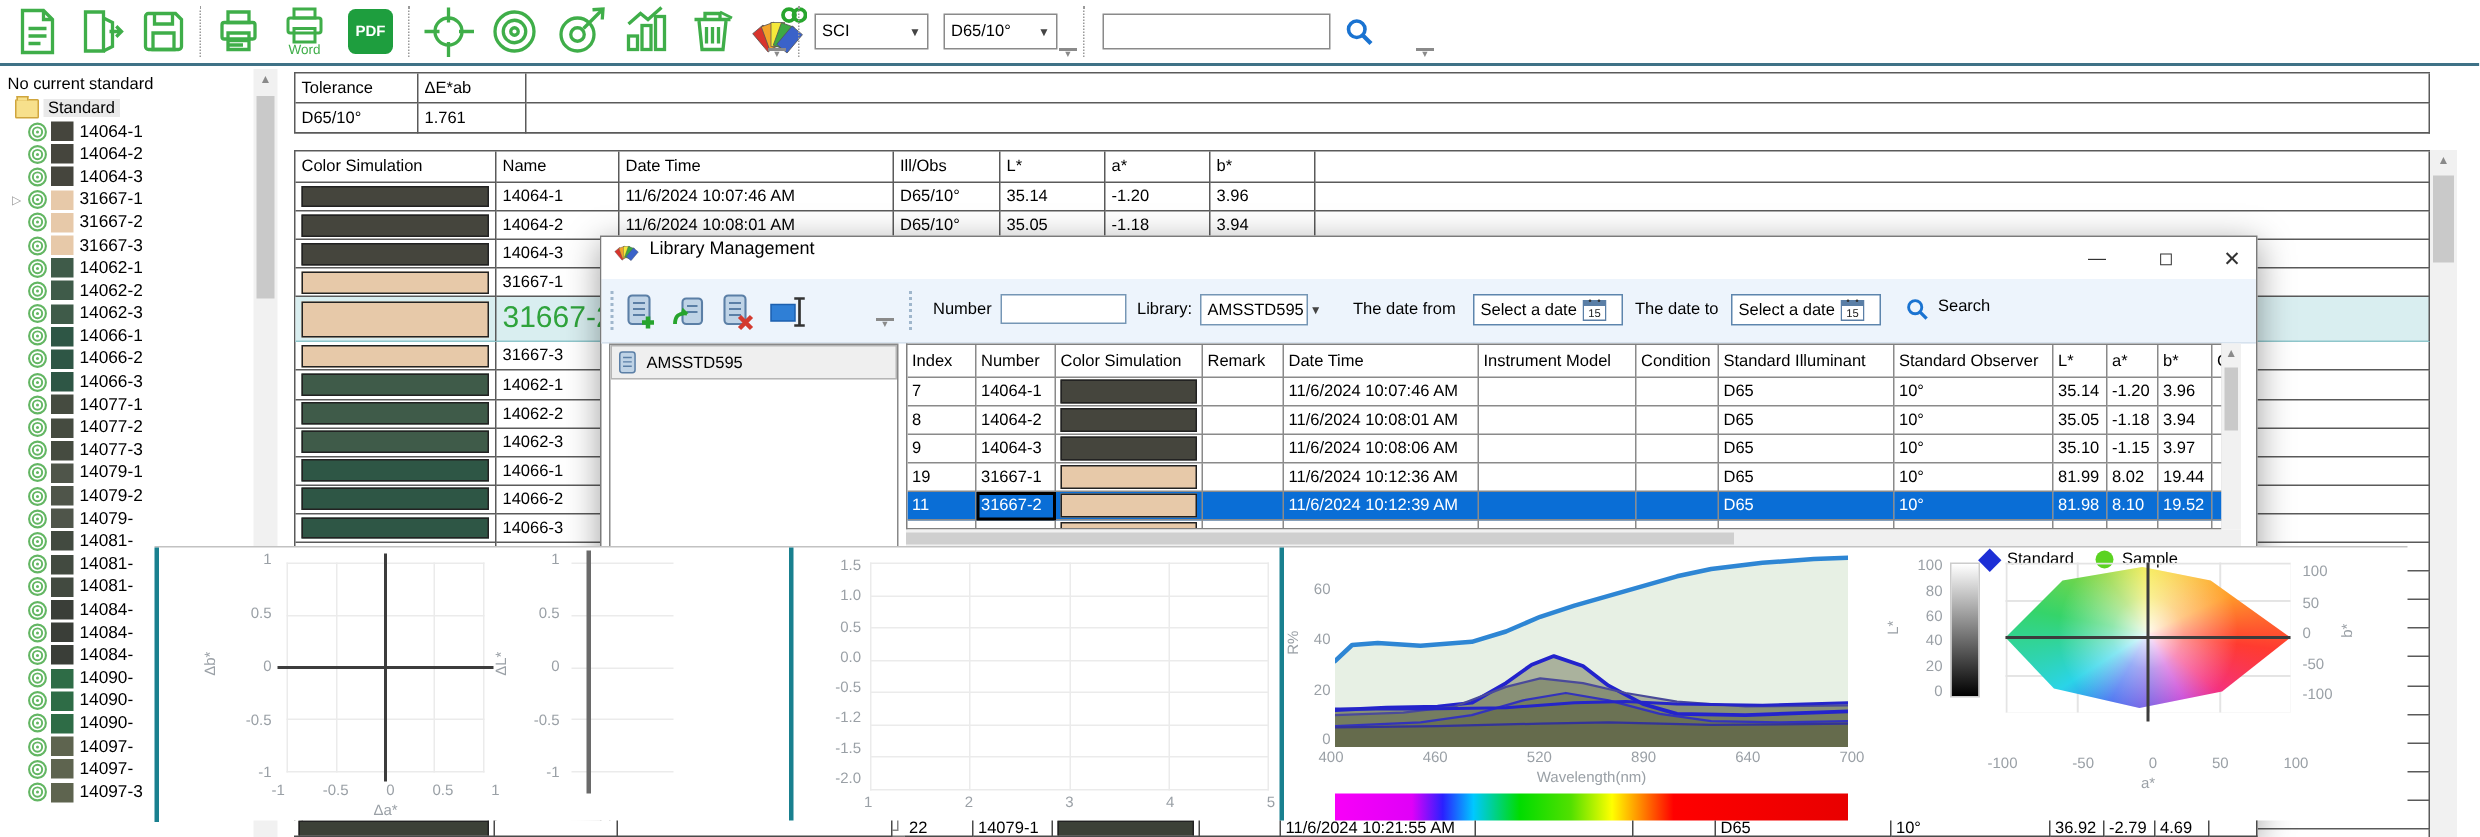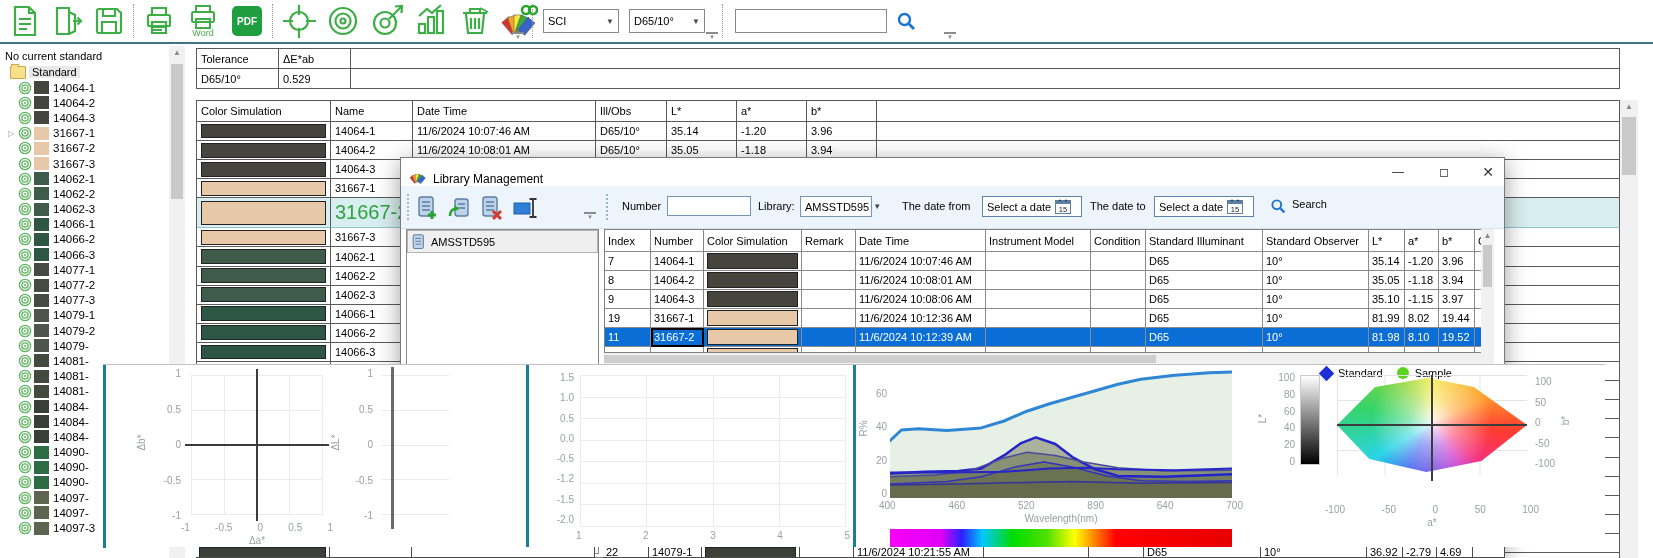--- a/index.html
+++ b/index.html
@@ -43,21 +43,21 @@
   #main-table{left:196px;top:100px;width:1424px;border:1px solid #5a5a5a;border-bottom:none;border-right:none;}
   .m-row{display:grid;grid-template-columns:134px 82px 183px 71px 70px 70px 70px 1fr;height:19.1px;}
   .m-row.hdr{height:21px;}
   .m-row.sel{height:30px;background:#d9eef0;}
   .m-row.sel .gcell{border-bottom-color:#8fc6cb;}
   .m-row.sel .nm{font-size:20px;color:#2fa33c;}
   .m-swatch{width:100%;height:80%;border:1px solid #222;}
   
   #dialog{left:400px;top:157px;width:1105px;height:401px;background:#fff;border:1px solid #7a7a7a;
           box-shadow:0 5px 22px rgba(0,0,0,.38);z-index:10;}
-  #dlg-title{left:0;top:0;width:100%;height:28px;background:#fff;display:flex;align-items:flex-end;}
+  #dlg-title{left:0;top:0;width:100%;height:28px;background:#fff;display:flex;align-items:flex-start;}
   #dlg-title .t{margin-left:6px;font-size:12px;}
   .winbtn{position:absolute;top:2px;width:34px;height:24px;text-align:center;line-height:24px;color:#333;font-size:12px;cursor:pointer;}
   #dlg-strip{left:0;top:28px;width:100%;height:43px;background:#edf4fc;border-bottom:1px solid #d6e2ee;}
   .grip{width:3px;height:26px;top:8px;border-left:2px dotted #9fb6cc;}
   .dlg-ic{top:8px;width:28px;height:28px;display:flex;align-items:center;justify-content:center;cursor:pointer;}
   .flt-lbl{top:14px;font-size:11px;}
   .flt-input{top:10px;height:20px;background:#fff;border:1px solid #7596b5;font-family:inherit;font-size:11px;padding:0 3px;}
   .datepick{top:10px;height:21px;background:#fff;border:1px solid #5d85ad;display:flex;align-items:center;padding:0 2px 0 4px;cursor:pointer;}
   .datepick .cal{margin-left:4px;}
   #dlg-list{left:5px;top:71px;width:193px;height:325px;border:1px solid #888;background:#fff;}
@@ -560,21 +560,21 @@
   </div>
 
   <div id="tol-table" class="abs gtable">
     <div class="tol-row">
       <div class="gcell">Tolerance</div>
       <div class="gcell">ΔE*ab</div>
       <div class="gcell"></div>
     </div>
     <div class="tol-row">
       <div class="gcell">D65/10°</div>
-      <div class="gcell">0.529</div>
+      <div class="gcell">1.761</div>
       <div class="gcell"></div>
     </div>
   </div>
 
   <div id="main-table" class="abs gtable">
     <div class="m-row hdr">
       <div class="gcell">Color Simulation</div>
       <div class="gcell">Name</div>
       <div class="gcell">Date Time</div>
       <div class="gcell">Ill/Obs</div>

